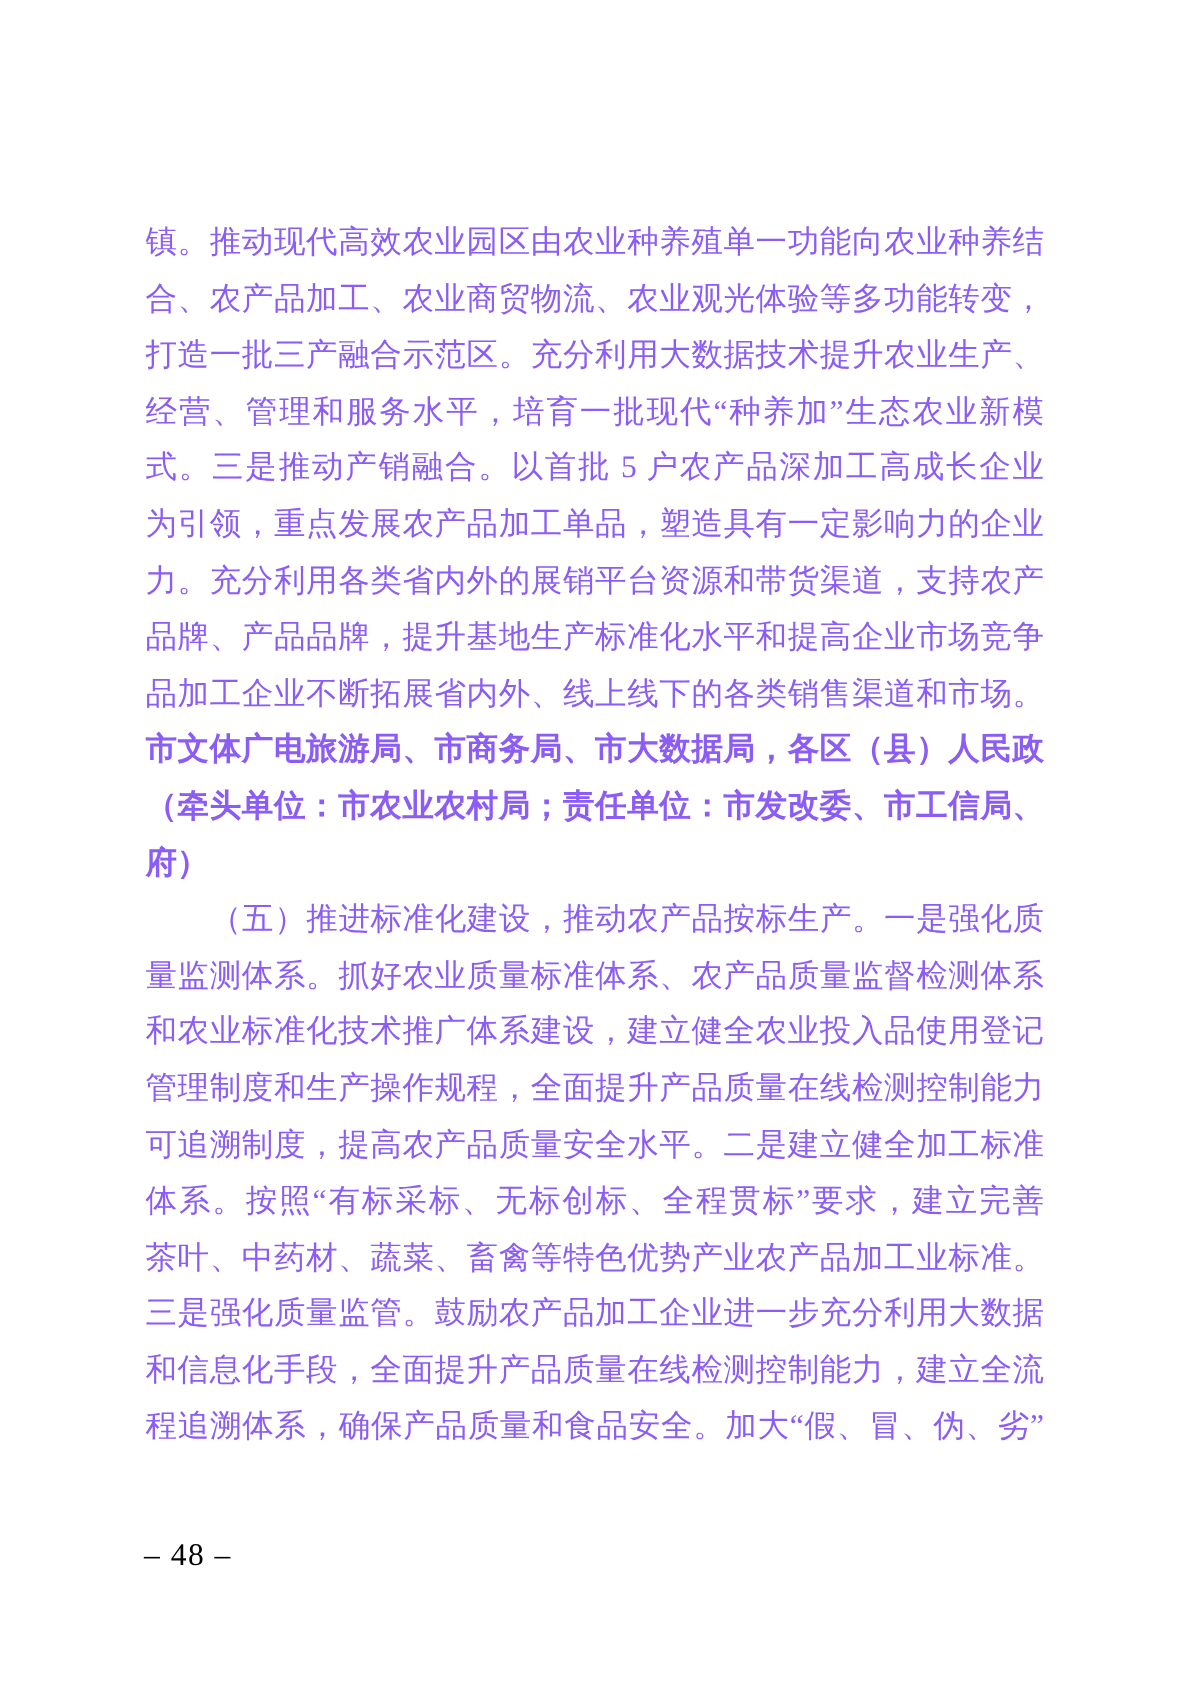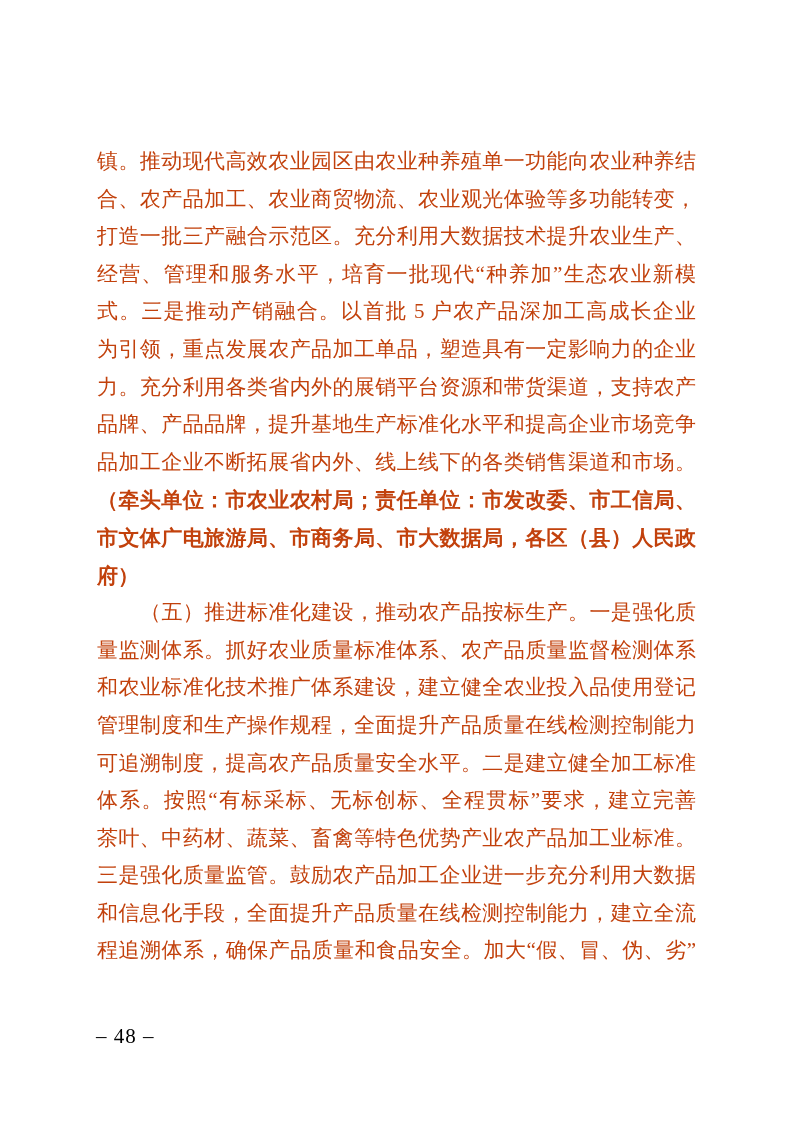--- a/index.html
+++ b/index.html
@@ -19,21 +19,21 @@
   .text-block {
     position: absolute;
     left: 97px;
     top: 143px;
     width: 599px;
   }
   .line {
     height: 37.6px;
     line-height: 37.6px;
     font-size: 21px;
-    color: #c2410c;
+    color: #8b5cf6;
     text-align: justify;
     text-align-last: justify;
     overflow: hidden;
   }
   .line.short {
     text-align-last: left;
   }
   .line.indent {
     padding-left: 43px;
     box-sizing: border-box;
@@ -60,22 +60,22 @@
   <div class="text-block">
       <div class="line"><span class="fs">镇。推动现代高效农业园区由农业种养殖单一功能向农业种养结</span></div>
       <div class="line"><span class="fs">合、农产品加工、农业商贸物流、农业观光体验等多功能转变，</span></div>
       <div class="line"><span class="fs">打造一批三产融合示范区。充分利用大数据技术提升农业生产、</span></div>
       <div class="line"><span class="fs">经营、管理和服务水平，培育一批现代“种养加”生态农业新模</span></div>
       <div class="line"><span class="fs">式。</span><span class="bk">三是</span><span class="fs">推动产销融合。以首批 5 户农产品深加工高成长企业</span></div>
       <div class="line"><span class="fs">为引领，重点发展农产品加工单品，塑造具有一定影响力的企业</span></div>
       <div class="line"><span class="fs">力。充分利用各类省内外的展销平台资源和带货渠道，支持农产</span></div>
       <div class="line"><span class="fs">品牌、产品品牌，提升基地生产标准化水平和提高企业市场竞争</span></div>
       <div class="line"><span class="fs">品加工企业不断拓展省内外、线上线下的各类销售渠道和市场。</span></div>
+      <div class="line"><span class="ht">市文体广电旅游局、市商务局、市大数据局，各区（县）人民政</span></div>
       <div class="line"><span class="ht">（牵头单位：市农业农村局；责任单位：市发改委、市工信局、</span></div>
-      <div class="line"><span class="ht">市文体广电旅游局、市商务局、市大数据局，各区（县）人民政</span></div>
       <div class="line short"><span class="ht">府）</span></div>
       <div class="line indent"><span class="bk">（五）推进标准化建设，推动农产品按标生产。一是</span><span class="fs">强化质</span></div>
       <div class="line"><span class="fs">量监测体系。抓好农业质量标准体系、农产品质量监督检测体系</span></div>
       <div class="line"><span class="fs">和农业标准化技术推广体系建设，建立健全农业投入品使用登记</span></div>
       <div class="line"><span class="fs">管理制度和生产操作规程，全面提升产品质量在线检测控制能力</span></div>
       <div class="line"><span class="fs">可追溯制度，提高农产品质量安全水平。</span><span class="bk">二是</span><span class="fs">建立健全加工标准</span></div>
       <div class="line"><span class="fs">体系。按照“有标采标、无标创标、全程贯标”要求，建立完善</span></div>
       <div class="line"><span class="fs">茶叶、中药材、蔬菜、畜禽等特色优势产业农产品加工业标准。</span></div>
       <div class="line"><span class="bk">三是</span><span class="fs">强化质量监管。鼓励农产品加工企业进一步充分利用大数据</span></div>
       <div class="line"><span class="fs">和信息化手段，全面提升产品质量在线检测控制能力，建立全流</span></div>

